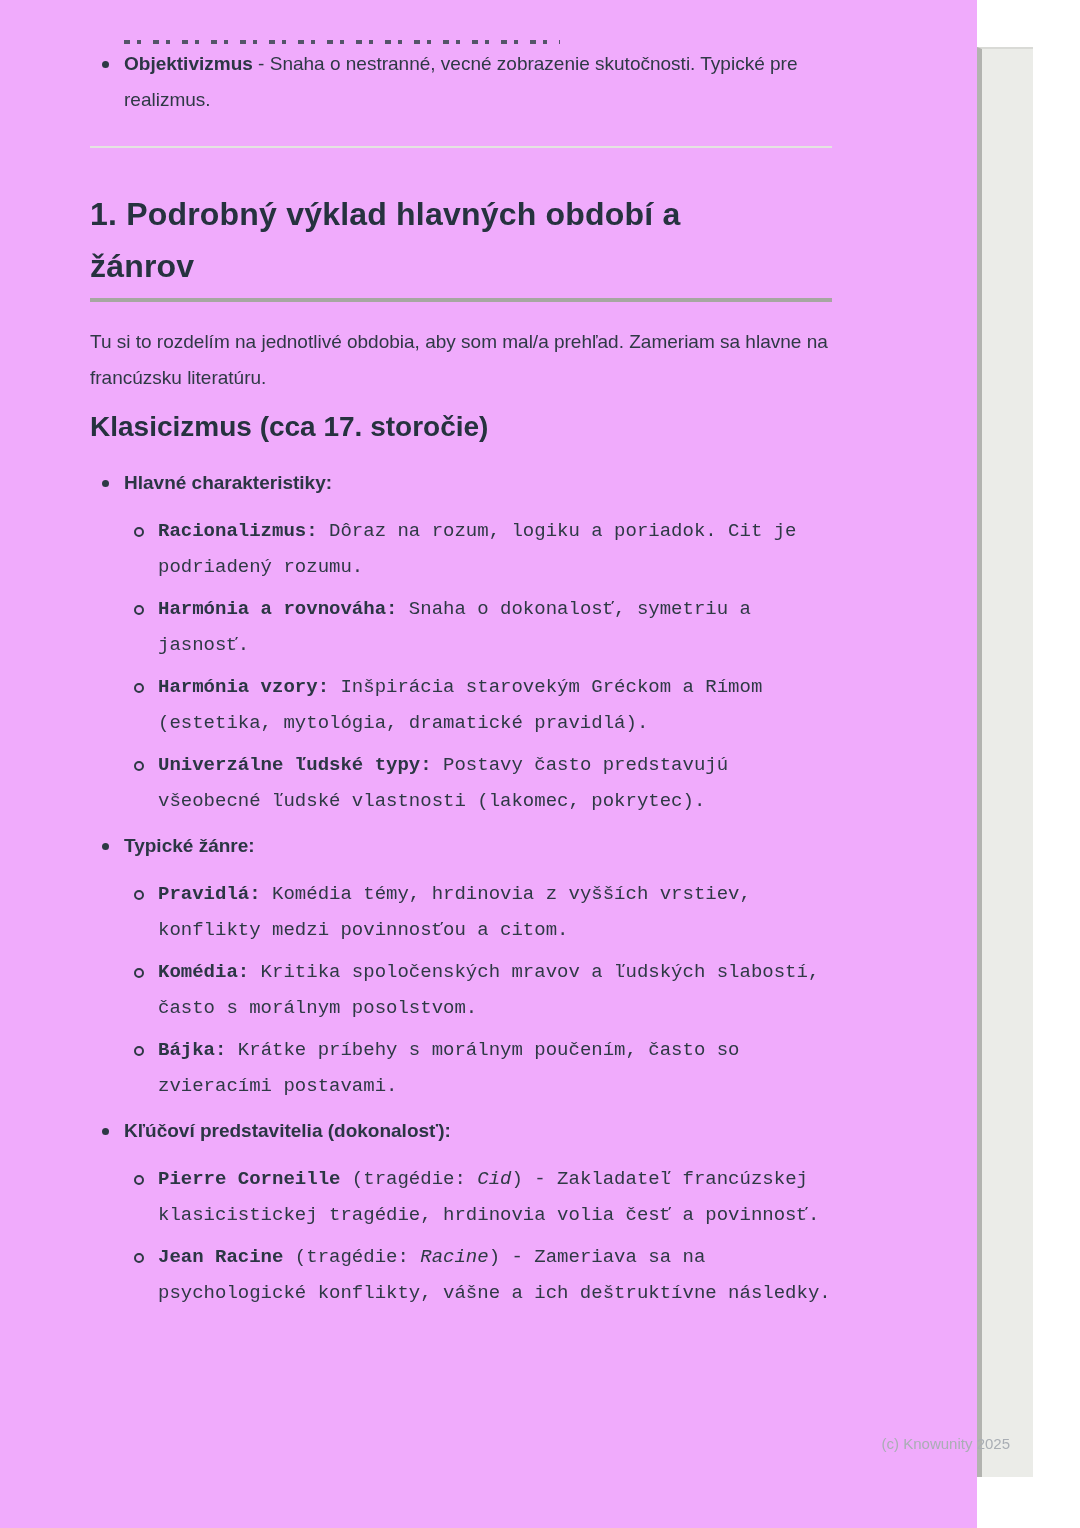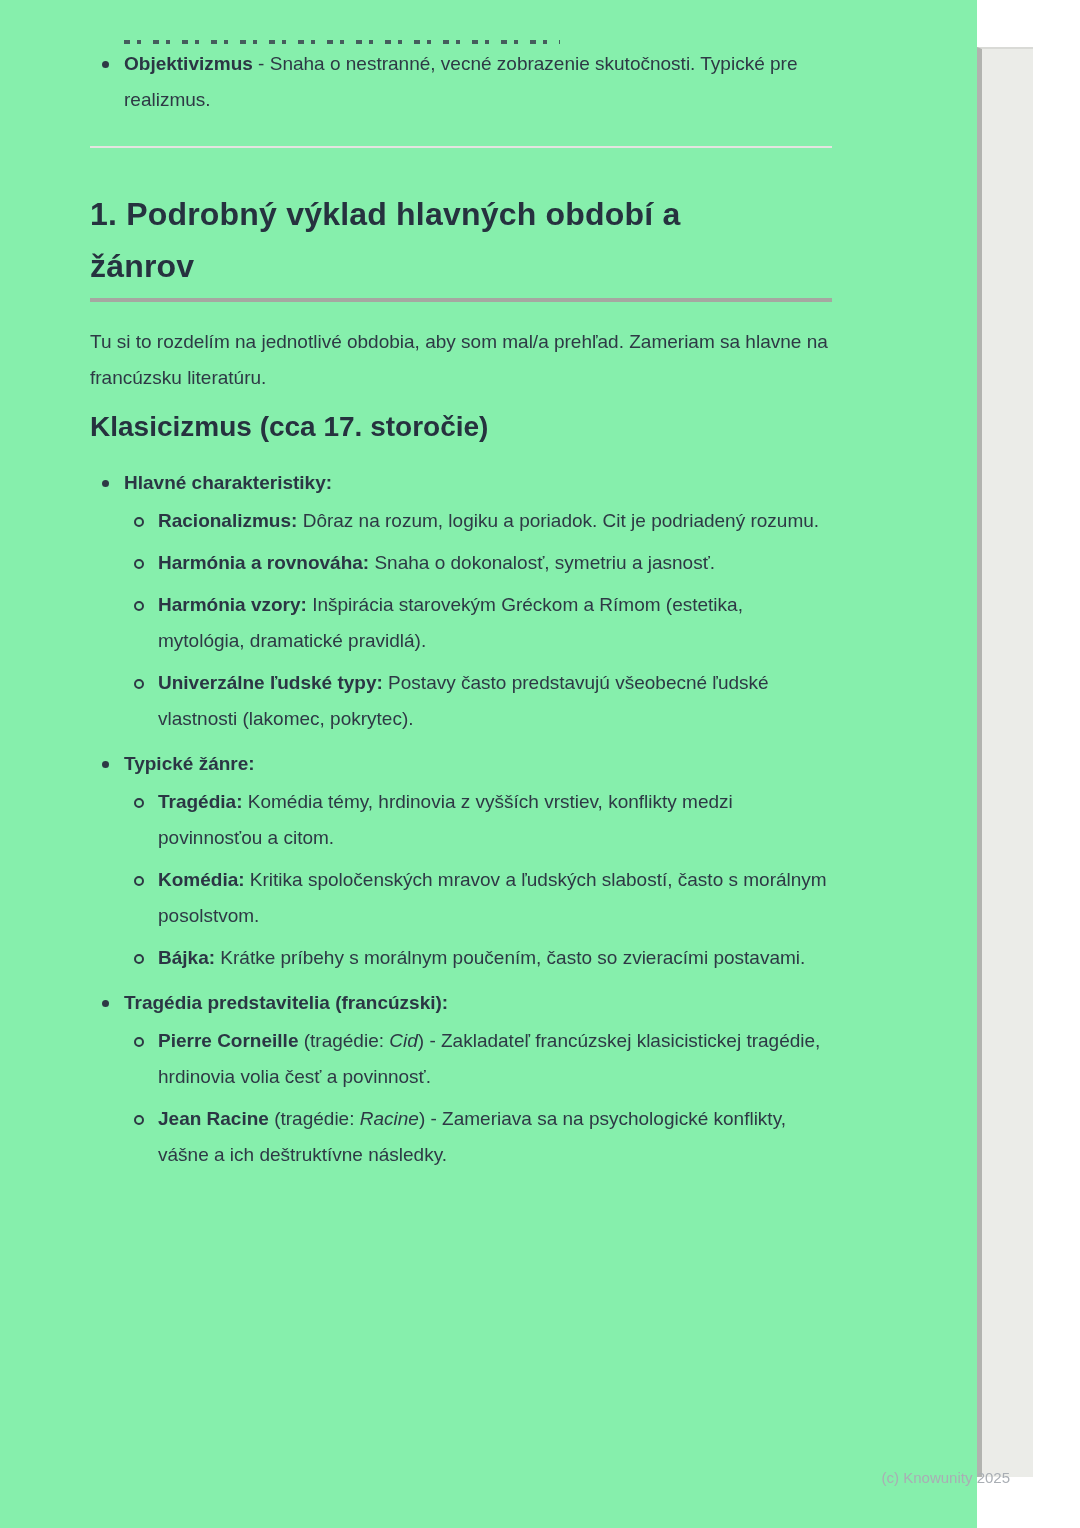--- a/index.html
+++ b/index.html
@@ -6,21 +6,21 @@
   html, body {
     width: 1080px; height: 1528px;
     overflow: hidden;
     background: #ffffff;
     font-family: "Liberation Sans", "DejaVu Sans", sans-serif;
     color: #2e3945;
   }
   .page {
     position: absolute; left: 0; top: 0;
     width: 977px; height: 1528px;
-    background: #86efac;
+    background: #f0abfc;
   }
   .content {
     position: relative;
     margin-left: 90px;
     width: 742px;
   }
   
   .clipped-remnant {
     position: absolute; left: 124px; top: 40px;
     width: 436px; height: 4px;
@@ -30,21 +30,21 @@
     opacity: .85;
   }
   ul { list-style: none; }
   li { position: relative; font-size: 19px; line-height: 36px; }
   ul.lvl1 > li { padding-left: 34px; margin-bottom: 9px; }
   ul.lvl1 > li::before {
     content: ""; position: absolute; left: 12px; top: 15px;
     width: 7px; height: 7px; border-radius: 50%;
     background: #2e3945;
   }
-  ul.lvl2 { margin-top: 2px; }
+  ul.lvl2 { margin-top: 12px; font-family: Liberation Mono, monospace; }
   ul.lvl2 > li { padding-left: 34px; margin-bottom: 6px; }
   ul.lvl2 > li::before {
     content: ""; position: absolute; left: 10px; top: 14px;
     width: 6px; height: 6px; border-radius: 50%;
     background: transparent; border: 2px solid #2e3945;
   }
   .b { font-weight: 700; color: #2b3644; }
   .i { font-style: italic; }
   .intro-list { margin-top: 46px; }
   hr.thin {
@@ -78,21 +78,21 @@
     background: #ffffff;
   }
   .scroll-panel {
     position: absolute; left: 0; top: 47px;
     width: 56px; height: 1430px;
     background: #ebece8;
     border-left: 5px solid #b2b3af;
     border-top: 2px solid #d9dad6;
   }
   .watermark {
-    position: absolute; top: 1469px; right: 70px;
+    position: absolute; top: 1435px; right: 70px;
     font-size: 15px; line-height: 18px;
     color: #a9aeb4;
     z-index: 5;
   }
 </style>
 </head>
 <body>
 
 <div class="page">
   <div class="clipped-remnant"></div>
@@ -132,33 +132,33 @@
           <li>
             <span class="b">Univerzálne ľudské typy:</span><span> Postavy často predstavujú všeobecné ľudské vlastnosti (lakomec, pokrytec).</span>
           </li>
         </ul>
       </li>
 
       <li>
         <span class="b">Typické žánre:</span>
         <ul class="lvl2">
           <li>
-            <span class="b">Tragédia:</span><span> Komédia témy, hrdinovia z vyšších vrstiev, konflikty medzi povinnosťou a citom.</span>
+            <span class="b">Pravidlá:</span><span> Komédia témy, hrdinovia z vyšších vrstiev, konflikty medzi povinnosťou a citom.</span>
           </li>
           <li>
             <span class="b">Komédia:</span><span> Kritika spoločenských mravov a ľudských slabostí, často s morálnym posolstvom.</span>
           </li>
           <li>
             <span class="b">Bájka:</span><span> Krátke príbehy s morálnym poučením, často so zvieracími postavami.</span>
           </li>
         </ul>
       </li>
 
       <li>
-        <span class="b">Tragédia predstavitelia (francúzski):</span>
+        <span class="b">Kľúčoví predstavitelia (dokonalosť):</span>
         <ul class="lvl2">
           <li>
             <span class="b">Pierre Corneille</span><span> (tragédie: </span><span class="i">Cid</span><span>) - Zakladateľ francúzskej klasicistickej tragédie, hrdinovia volia česť a povinnosť.</span>
           </li>
           <li>
             <span class="b">Jean Racine</span><span> (tragédie: </span><span class="i">Racine</span><span>) - Zameriava sa na psychologické konflikty, vášne a ich deštruktívne následky.</span>
           </li>
         </ul>
       </li>
 

